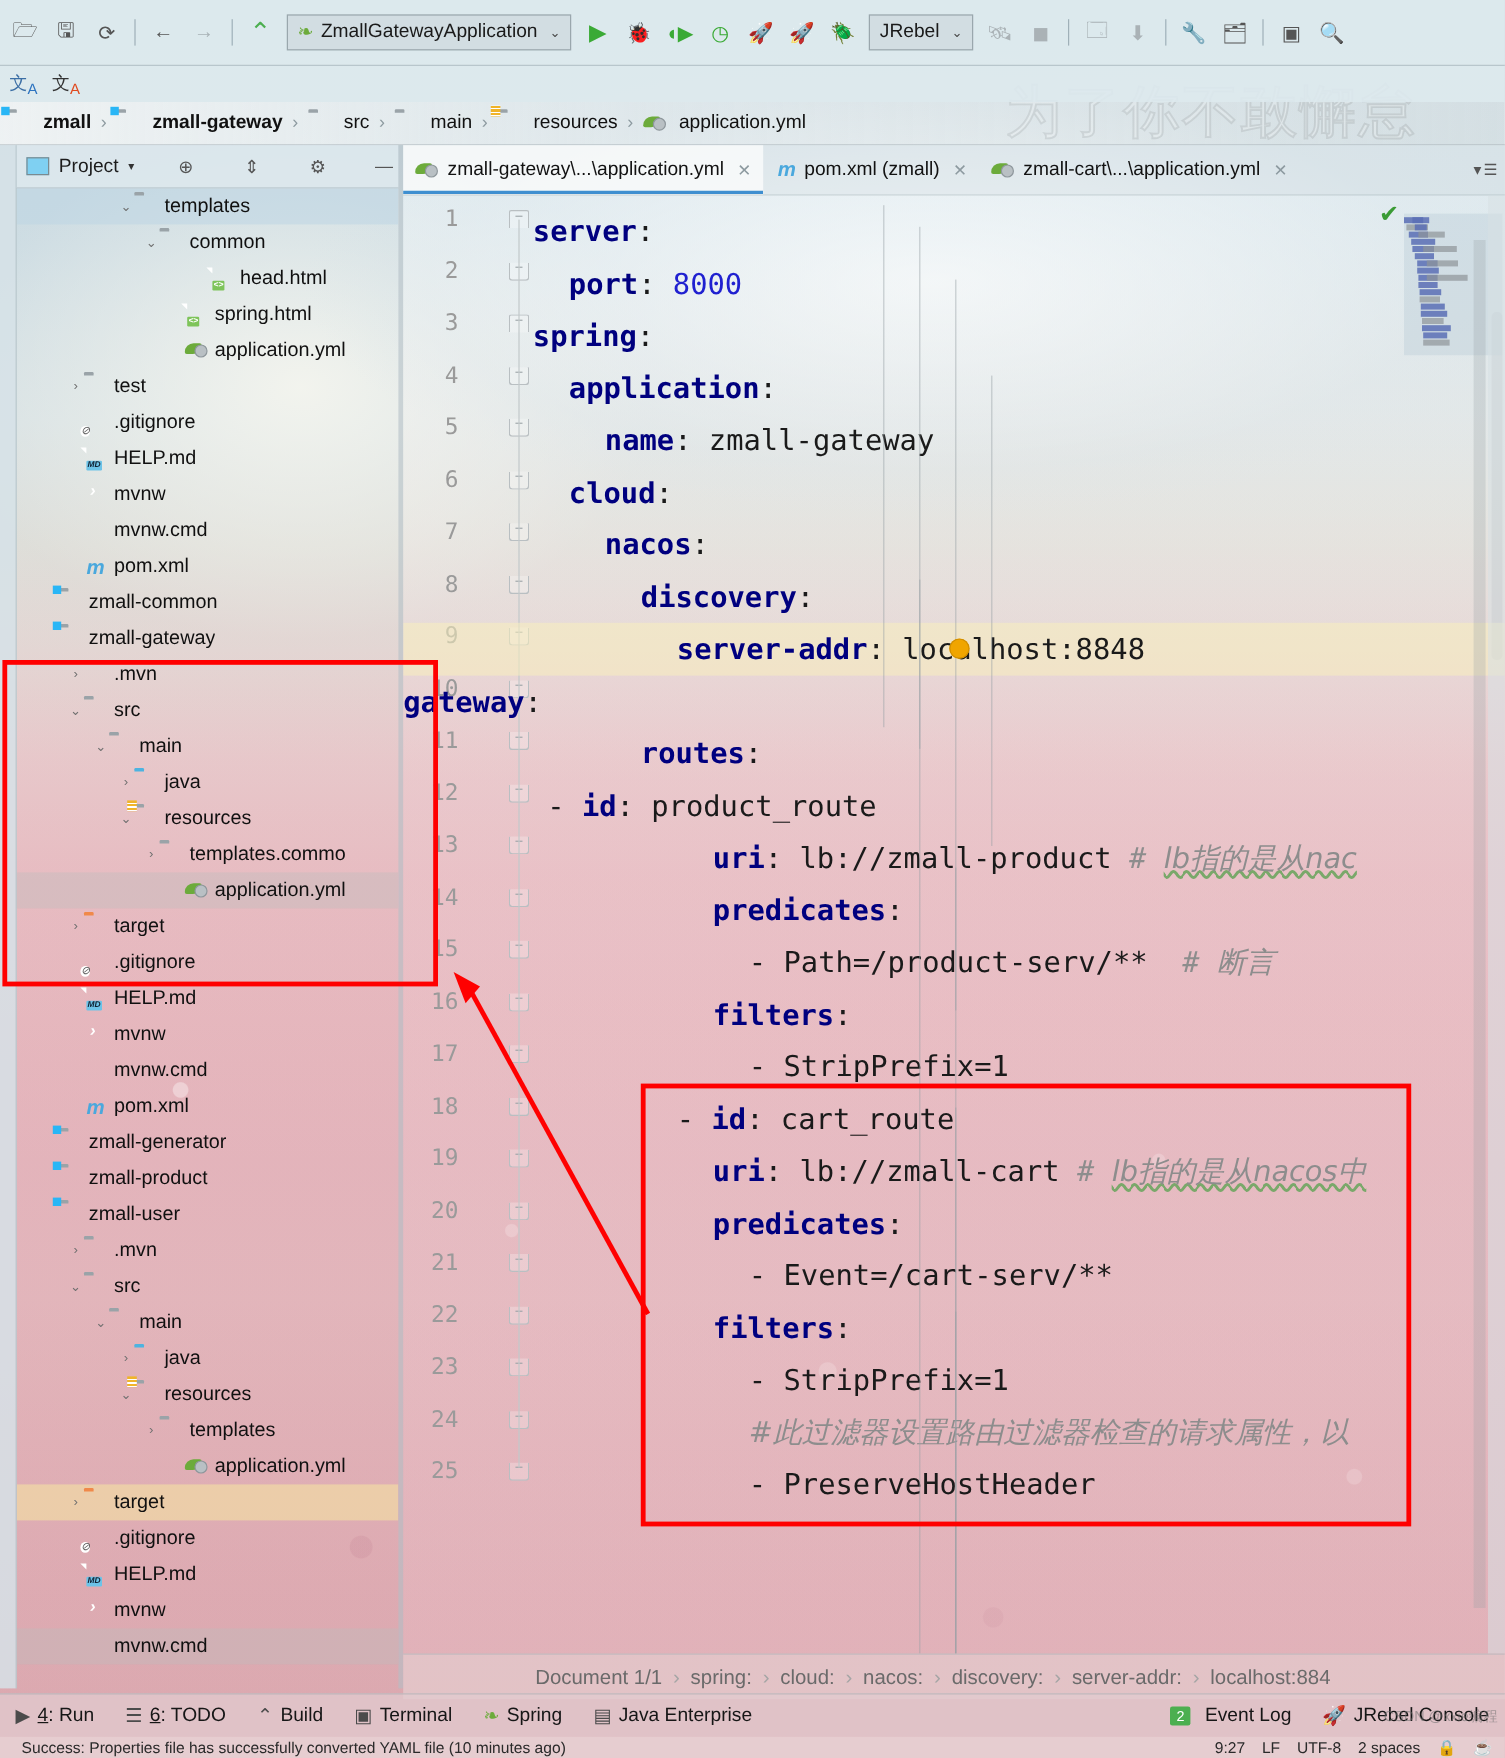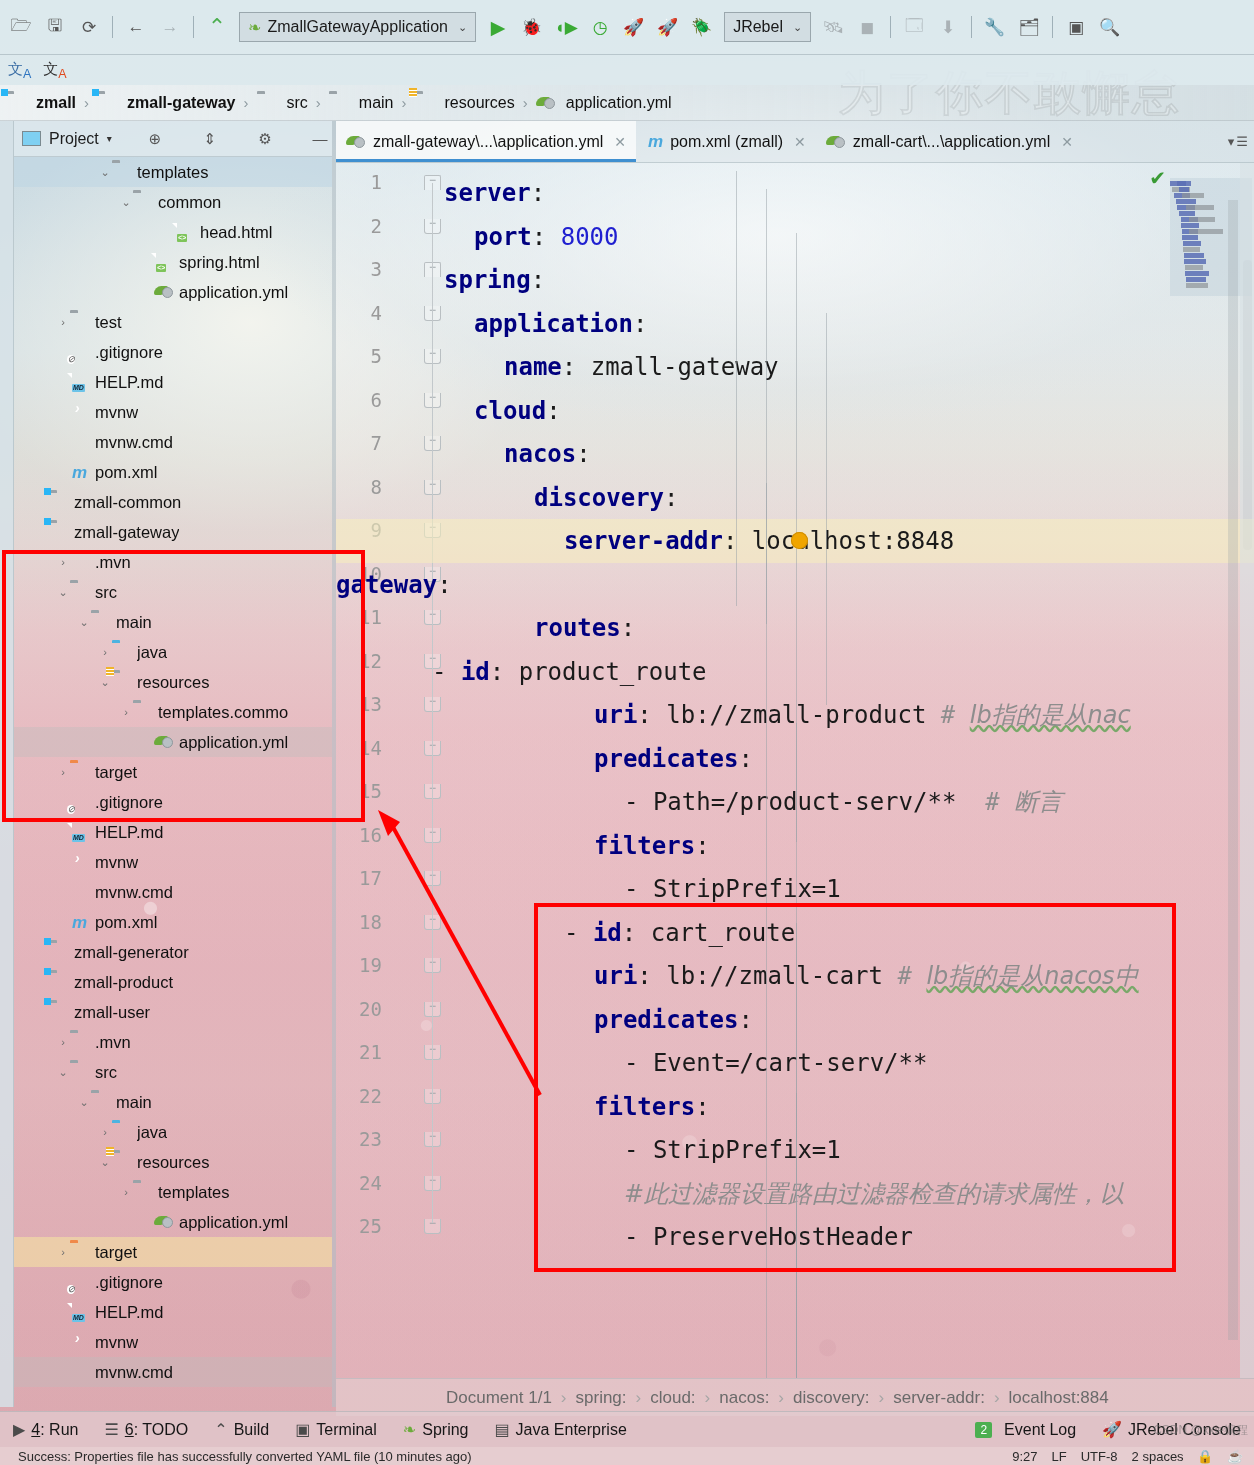--- a/index.html
+++ b/index.html
@@ -648,21 +648,21 @@
     <div class="code-line" style="top: 51.5px; padding-left: 138px;"><span><span class="k">port</span><span class="p">:</span> <span class="num">8000</span></span></div>
     <div class="code-line" style="top: 95px; padding-left: 108px;"><span><span class="k">spring</span><span class="p">:</span></span></div>
     <div class="code-line" style="top: 138.5px; padding-left: 138px;"><span><span class="k">application</span><span class="p">:</span></span></div>
     <div class="code-line" style="top: 182px; padding-left: 168px;"><span><span class="k">name</span><span class="p">:</span> <span class="v">zmall-gateway</span></span></div>
     <div class="code-line" style="top: 225.5px; padding-left: 138px;"><span><span class="k">cloud</span><span class="p">:</span></span></div>
     <div class="code-line" style="top: 269px; padding-left: 168px;"><span><span class="k">nacos</span><span class="p">:</span></span></div>
     <div class="code-line" style="top: 312.5px; padding-left: 198px;"><span><span class="k">discovery</span><span class="p">:</span></span></div>
     <div class="code-line hl" style="top: 356px; width: 918px; left: 0px; padding-left: 228px;"><span><span class="k">server-addr</span><span class="p">:</span> <span class="v">localhost:8848</span></span></div>
     <div class="code-line" style="top: 399.5px; "><span><span class="k">gateway</span><span class="p">:</span></span></div>
     <div class="code-line" style="top: 443px; padding-left: 198px;"><span><span class="k">routes</span><span class="p">:</span></span></div>
-    <div class="code-line" style="top: 486.5px; padding-left: 96px;"><span><span class="p">- </span><span class="k">id</span><span class="p">:</span> <span class="v">product_route</span></span></div>
+    <div class="code-line" style="top: 486.5px; padding-left: 120px;"><span><span class="p">- </span><span class="k">id</span><span class="p">:</span> <span class="v">product_route</span></span></div>
     <div class="code-line" style="top: 530px; padding-left: 258px;"><span><span class="k">uri</span><span class="p">:</span> <span class="v">lb://zmall-product</span> <span class="cm"># </span><span class="cm-cn squiggle">lb指的是从nac</span></span></div>
     <div class="code-line" style="top: 573.5px; padding-left: 258px;"><span><span class="k">predicates</span><span class="p">:</span></span></div>
     <div class="code-line" style="top: 617px; padding-left: 288px;"><span><span class="p">- Path=/product-serv/**</span>  <span class="cm"># </span><span class="cm-cn">断言</span></span></div>
     <div class="code-line" style="top: 660.5px; padding-left: 258px;"><span><span class="k">filters</span><span class="p">:</span></span></div>
     <div class="code-line" style="top: 704px; padding-left: 288px;"><span><span class="p">- StripPrefix=1</span></span></div>
     <div class="code-line" style="top: 747.5px; padding-left: 228px;"><span><span class="p">- </span><span class="k">id</span><span class="p">:</span> <span class="v">cart_route</span></span></div>
     <div class="code-line" style="top: 791px; padding-left: 258px;"><span><span class="k">uri</span><span class="p">:</span> <span class="v">lb://zmall-cart</span> <span class="cm"># </span><span class="cm-cn squiggle">lb指的是从nacos中</span></span></div>
     <div class="code-line" style="top: 834.5px; padding-left: 258px;"><span><span class="k">predicates</span><span class="p">:</span></span></div>
     <div class="code-line" style="top: 878px; padding-left: 288px;"><span><span class="p">- Event=/cart-serv/**</span></span></div>
     <div class="code-line" style="top: 921.5px; padding-left: 258px;"><span><span class="k">filters</span><span class="p">:</span></span></div>

